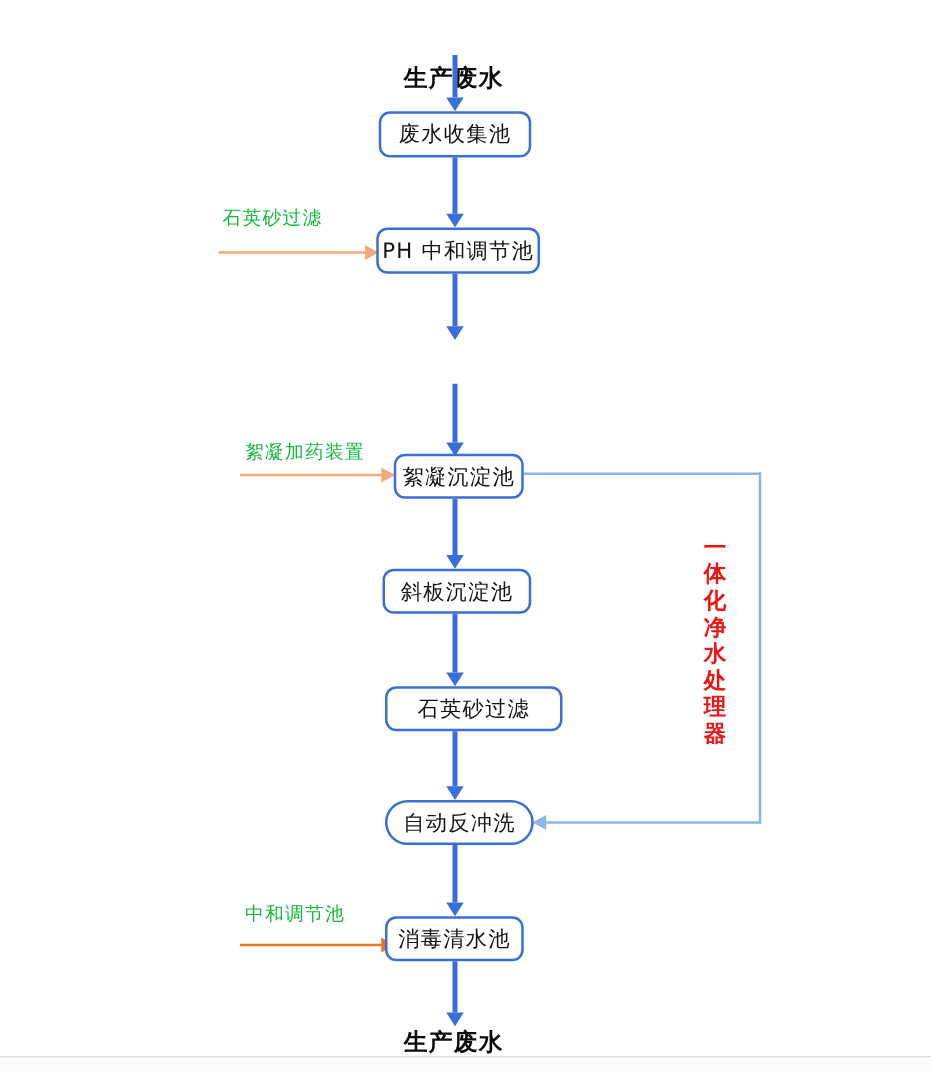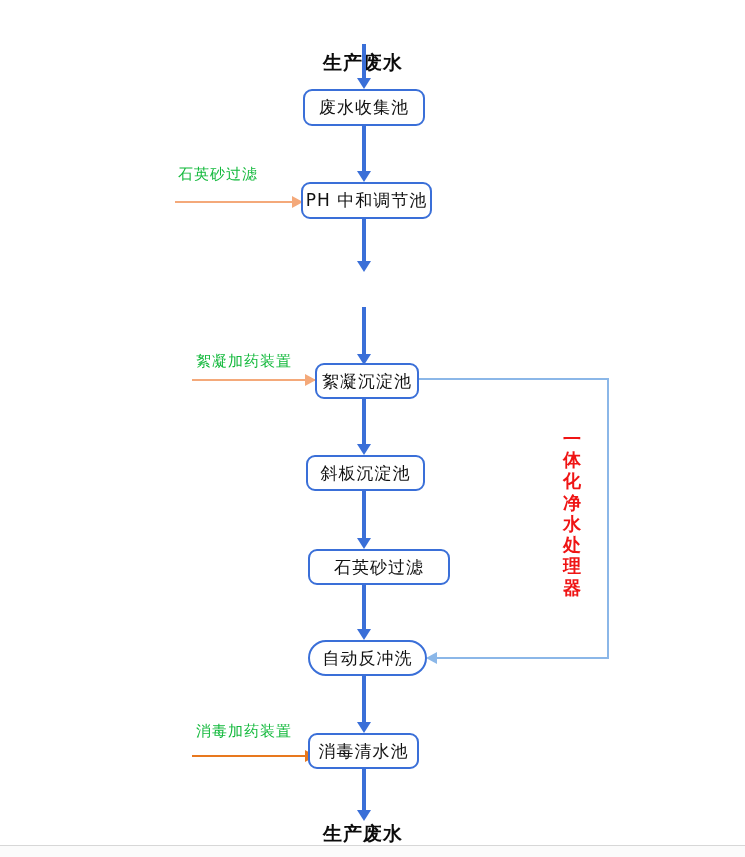--- a/index.html
+++ b/index.html
@@ -238,21 +238,21 @@
 
   <div class="node" style="left:308px; top:640px; width:119px; height:36px;border-radius:18px;">
     <span>自动反冲洗</span>
   </div>
 
   <div class="flow-arrow" style="left:357px; top:676px; width:14px; height:57px;">
     <div class="stem" style="height:46px;"></div>
     <div class="head"></div>
   </div>
 
-  <div class="dose-label" style="left:196px; top:722px;">消毒加药装置</div>
+  <div class="dose-label" style="left:196px; top:722px;">中和调节池</div>
   <div class="dose-arrow" style="left:192px; top:750px; width:124px; color:#e8781e;">
     <div class="bar" style="background:#e8781e;"></div>
     <div class="tip"></div>
   </div>
 
   <div class="node" style="left:308px; top:733px; width:111px; height:36px;align-items:center;">
     <span>消毒清水池</span>
   </div>
 
   <div class="flow-arrow" style="left:357px; top:769px; width:14px; height:52px;">

